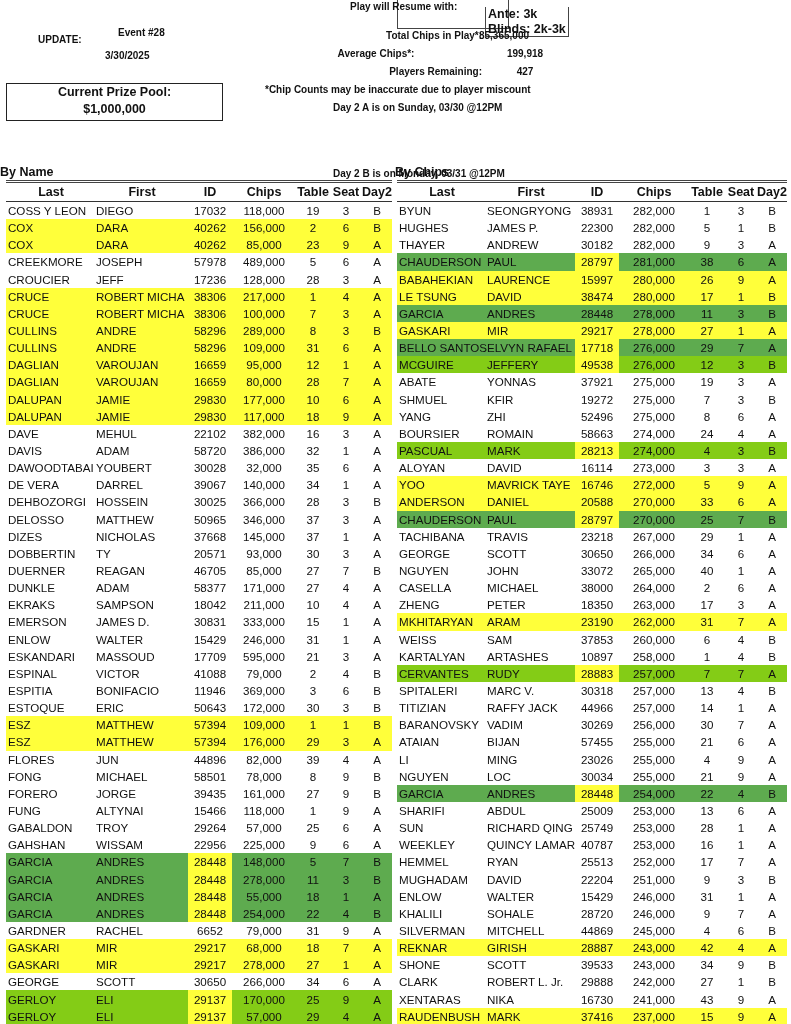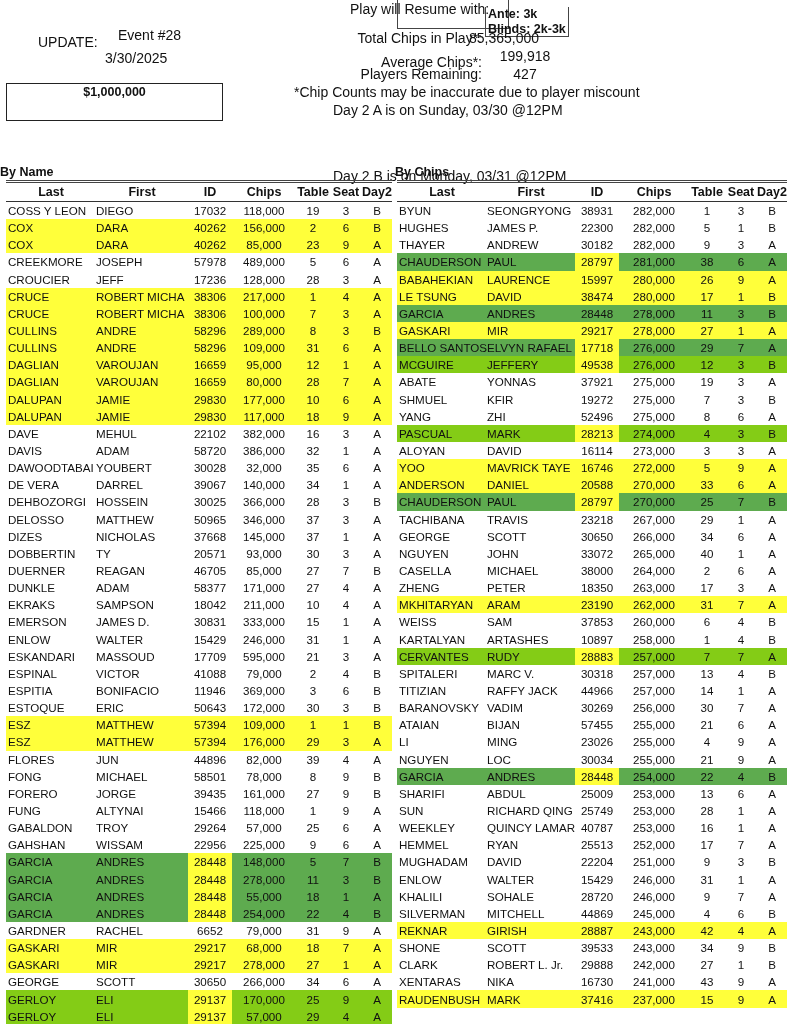--- a/index.html
+++ b/index.html
@@ -1,37 +1,37 @@
 <!DOCTYPE html>
 <html><head>
 <meta charset="utf-8">
 <style>
   html, body { margin: 0; padding: 0; background: #ffffff; }
   body { width: 791px; height: 1024px; position: relative; overflow: hidden;
          font-family: "Liberation Sans", sans-serif; color: #111; }
   .abs { position: absolute; }
-  .hdr-text { font-size: 14px; font-weight: normal; white-space: nowrap; }
+  .hdr-text { font-size: 10px; font-weight: bold; white-space: nowrap; }
   #event { left: 118px; top: 27px; }
   #update-label { left: 38px; top: 34px; }
   #update-date { left: 105px; top: 50px; }
   #prize-box { left: 6px; top: 83px; width: 215px; height: 36px; border: 1.5px solid #222; text-align: center; }
   #prize-box div { font-size: 12.5px; font-weight: bold; line-height: 17px; }
   #resume-label { left: 350px; top: 1px; }
   #resume-box { left: 397px; top: 0px; width: 110px; height: 28px; border: 1px solid #444; border-top: none; }
   #resume-values { left: 485px; top: 0px; width: 80px; height: 29px; border: 1px solid #444; border-top: none; padding-left: 2px; margin-top: 7px; }
   #resume-values div { font-size: 12.5px; font-weight: bold; line-height: 14.5px; }
   .stat-label { width: 212px; text-align: right; right: auto; }
   .stat-val { width: 100px; text-align: center; }
   #total-label { left: 270px; top: 30px; }
   #total-val { left: 454px; top: 30px; }
-  #avg-label { left: 270px; top: 54px; }
+  #avg-label { left: 270px; top: 48px; text-align: center; }
   #avg-val { left: 475px; top: 48px; }
   #players-label { left: 270px; top: 66px; }
   #players-val { left: 475px; top: 66px; }
-  #disclaimer { left: 294px; top: 84px; }
+  #disclaimer { left: 265px; top: 84px; }
   #day2a { left: 333px; top: 102px; }
   #day2b { left: 333px; top: 136px; margin-top: 32px; }
 
   .section-title { font-size: 12.5px; font-weight: bold; text-align: left; }
   #title-name { left: 0; width: 395px; top: 165px; }
   #title-chips { left: 395px; width: 396px; top: 165px; }
 
   table.roster { position: absolute; border-collapse: collapse; table-layout: fixed; font-size: 11.6px; }
   table.roster thead th { font-weight: bold; font-size: 12.5px; height: 18px; padding: 0; border-top: 3px double #444; border-bottom: 1.5px solid #333; }
   table.roster td { height: 17.15px; padding: 0; white-space: nowrap; overflow: hidden; }
@@ -47,20 +47,21 @@
   tr.hl-blue td { background: #84cc16; }
   tr.id-yellow td.c-id { background: #ffff3a; }
 </style>
 </head>
 <body>
 
 <div class="abs hdr-text" id="event">Event #28</div>
 <div class="abs hdr-text" id="update-label">UPDATE:</div>
 <div class="abs hdr-text" id="update-date">3/30/2025</div>
 <div class="abs" id="prize-box">
+  <div>Current Prize Pool:</div>
   <div>$1,000,000</div>
 </div>
 
 <div class="abs" id="resume-box"></div>
 <div class="abs hdr-text" id="resume-label">Play will Resume with:</div>
 <div class="abs" id="resume-values">
   <div>Ante: 3k</div>
   <div>Blinds: 2k-3k</div>
 </div>
 
@@ -666,20 +667,29 @@
       </tr>
       <tr>
         <td class="c-last">YANG</td>
         <td class="c-first">ZHI</td>
         <td class="c-id">52496</td>
         <td class="c-chips">275,000</td>
         <td class="c-table">8</td>
         <td class="c-seat">6</td>
         <td class="c-day">A</td>
       </tr>
+      <tr>
+        <td class="c-last">BOURSIER</td>
+        <td class="c-first">ROMAIN</td>
+        <td class="c-id">58663</td>
+        <td class="c-chips">274,000</td>
+        <td class="c-table">24</td>
+        <td class="c-seat">4</td>
+        <td class="c-day">A</td>
+      </tr>
       <tr class="hl-blue id-yellow">
         <td class="c-last">PASCUAL</td>
         <td class="c-first">MARK</td>
         <td class="c-id">28213</td>
         <td class="c-chips">274,000</td>
         <td class="c-table">4</td>
         <td class="c-seat">3</td>
         <td class="c-day">B</td>
       </tr>
       <tr>

